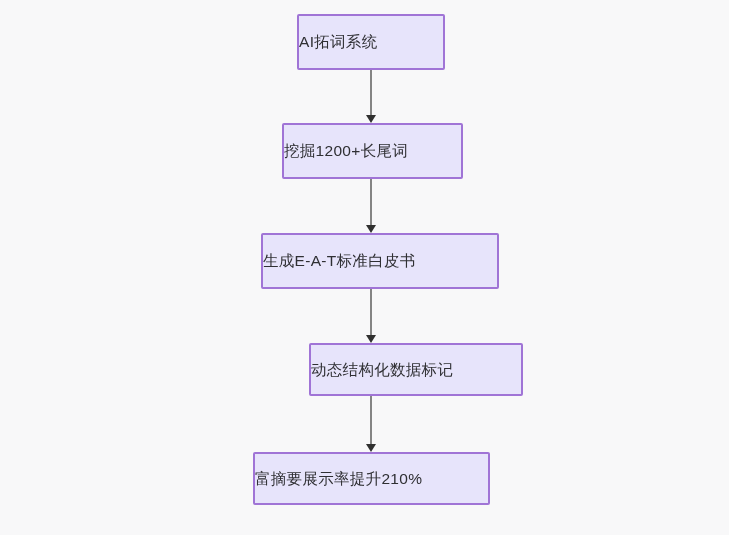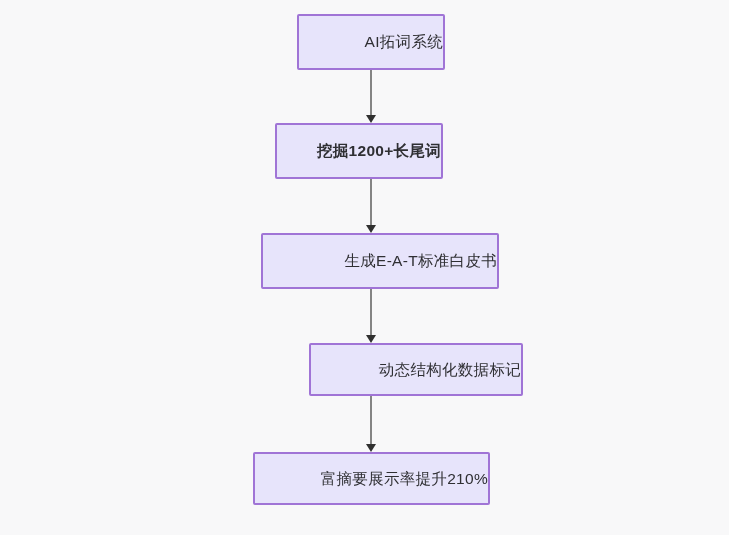--- a/index.html
+++ b/index.html
@@ -19,21 +19,21 @@
     height: 535px;
   }
   .node {
     position: absolute;
     box-sizing: border-box;
     background: #e7e4fb;
     border: 2px solid #a074d6;
     border-radius: 2px;
     display: flex;
     align-items: center;
-    justify-content: flex-end;
+    justify-content: flex-start;
     color: #2f2f33;
     font-size: 15.5px;
     letter-spacing: 0.3px;
     white-space: nowrap;
     user-select: none;
   }
   .node-label {
     display: block;
     line-height: 1;
   }
@@ -81,21 +81,21 @@
 
   <div class="edge" style="left:371px; top:396px;">
     <div class="edge-line" style="height:48px;"></div>
     <div class="edge-arrow" style="top:48px;"></div>
   </div>
 
   <div class="node" style="left:297px; top:14px; width:148px; height:56px;">
     <span class="node-label">AI拓词系统</span>
   </div>
 
-  <div class="node" style="left:275px; top:123px; width:168px; height:56px;font-weight:bold;">
+  <div class="node" style="left:282px; top:123px; width:181px; height:56px;">
     <span class="node-label">挖掘1200+长尾词</span>
   </div>
 
   <div class="node" style="left:261px; top:233px; width:238px; height:56px;">
     <span class="node-label">生成E-A-T标准白皮书</span>
   </div>
 
   <div class="node" style="left:264px; top:343px; width:214px; height:53px;margin-left:45px;">
     <span class="node-label">动态结构化数据标记</span>
   </div>

